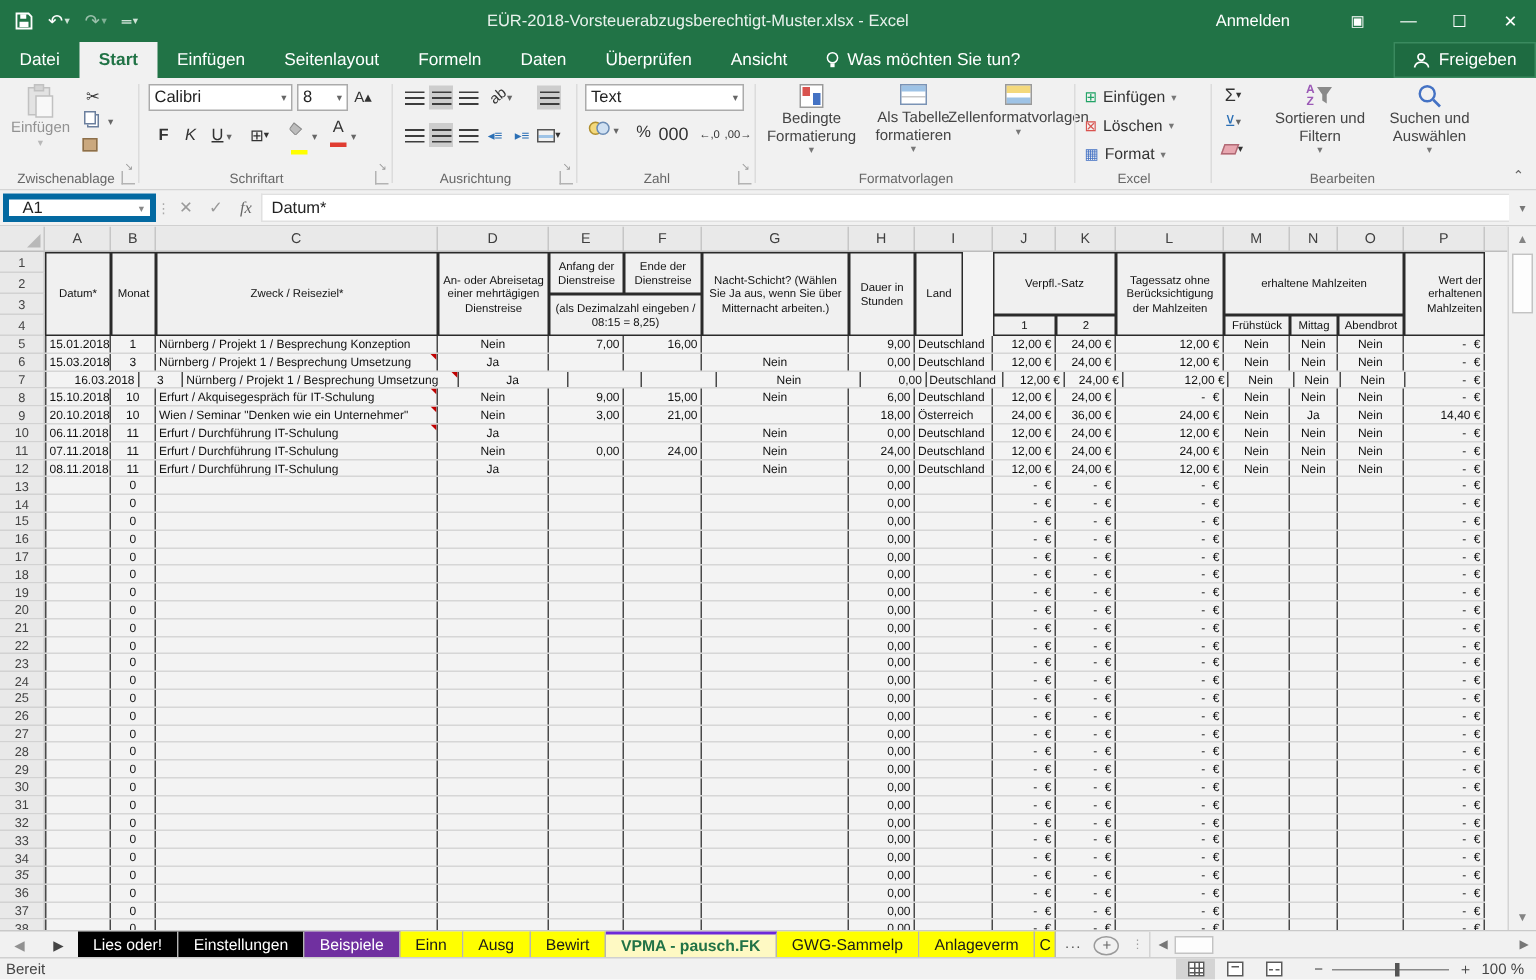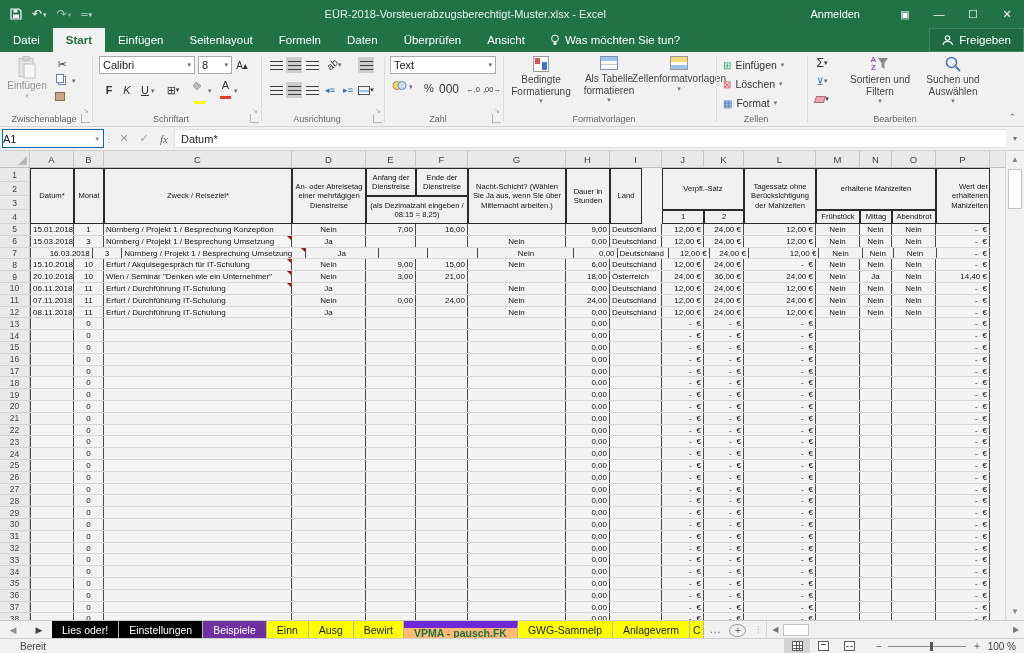--- a/index.html
+++ b/index.html
@@ -38,21 +38,21 @@
   .combo .car { font-size:7px; color:#666; }
   .sbtn { display:inline-flex; align-items:center; justify-content:center; height:16px; min-width:16px; font-size:11px; color:#333; }
   .sbtn.sel { background:#cdcdcd; }
   .lines { width:13px; height:9px; background:repeating-linear-gradient(to bottom,#3d3d3d 0 1.3px,transparent 1.3px 3.9px); }
   .ubar { display:inline-block; width:11px; height:3px; margin-top:-1px; }
   .rowbtn { display:flex; align-items:center; gap:4px; font-size:10.5px; color:#333; height:18px; }
   .collapse-caret { position:absolute; right:8px; bottom:4px; font-size:9px; color:#666; }
 
   
   #fbar { position:absolute; top:127px; left:0; width:1024px; height:24px; background:#f1f1f1; border-bottom:1px solid #d0d0d0; display:flex; align-items:center; }
-  #namebox { width:102px; height:19px; background:#fff; border:1px solid #0369a1; margin-left:2px; display:flex; align-items:center; font-size:11px; color:#222; padding-left:0; }
+  #namebox { width:102px; height:19px; background:#fff; border:4px solid #0369a1; margin-left:2px; display:flex; align-items:center; font-size:11px; color:#222; padding-left:9px; }
   #namebox .car { margin-left:auto; font-size:7px; color:#888; padding-right:4px; }
   .fb-dots { width:10px; text-align:center; color:#aaa; font-size:9px; }
   .fb-btn { width:20px; text-align:center; color:#9a9a9a; font-size:11px; }
   .fb-fx { font-style:italic; font-family:"Liberation Serif", serif; color:#666; }
   #fb-input { flex:1; height:19px; background:#fff; border:1px solid #e0e0e0; border-right:none; font-size:11px; color:#222; display:flex; align-items:center; padding-left:6px; }
   #fb-caret { width:18px; text-align:center; color:#777; font-size:8px; }
 
   
   #grid { position:absolute; top:151px; left:0; width:1024px; height:469px; background:#f3f3f3; overflow:hidden; }
   #colheads { position:absolute; top:0; left:0; height:17px; display:flex; }
@@ -79,33 +79,33 @@
   #vthumb { margin:1px 2px; height:40px; background:#fdfdfd; border:1px solid #c3c3c3; }
   #vscroll .varrow.bottom { position:absolute; bottom:0; left:0; right:0; }
 
   
   #sheettabs { position:absolute; top:620px; left:0; width:1024px; height:18px; background:#f1f1f1; border-top:1px solid #c9c9c9; display:flex; align-items:stretch; }
   .tnav { width:26px; display:flex; align-items:center; justify-content:center; font-size:9px; color:#444; }
   .stab { display:flex; align-items:center; padding:0 10px; font-size:10.5px; border-right:1px solid #b5b5b5; white-space:nowrap; }
   .stab.black { background:#000; color:#fff; }
   .stab.purple { background:#7030a0; color:#fff; }
   .stab.yellow { background:#ffff00; color:#1a1a1a; }
-  .stab.active { background:#fdba74; color:#217346; font-weight:bold; border-top:7px solid #6d28d9; }
+  .stab.active { background:#fef9c3; color:#217346; font-weight:bold; border-top:2px solid #6d28d9; }
   .stab.cut { padding:0 3px; max-width:14px; overflow:hidden; }
   .overflow-dots { display:flex; align-items:center; padding:0 6px; color:#555; font-size:10px; letter-spacing:1px; }
   .addsheet { width:17px; height:13px; margin:2px 4px 0 2px; border:1px solid #9a9a9a; border-radius:50%; color:#666; font-size:10px; display:flex; align-items:center; justify-content:center; align-self:center; }
   .vdots { color:#a0a0a0; font-size:8px; display:flex; align-items:center; padding:0 4px; }
   #hscroll { flex:1; display:flex; align-items:center; background:#f1f1f1; border-left:1px solid #d4d4d4; }
   .harrow { width:16px; text-align:center; font-size:8px; color:#777; }
   #hthumb { width:26px; height:12px; background:#fdfdfd; border:1px solid #c3c3c3; }
   #hscroll .track { flex:1; }
 
   
   #statusbar { position:absolute; top:638px; left:0; width:1024px; height:15px; background:#f1f1f1; border-top:1px solid #d0d0d0; display:flex; align-items:center; font-size:10px; color:#444; }
-  #status-ready { padding-left:20px; }
+  #status-ready { padding-left:4px; }
   .viewbtn { width:26px; height:100%; display:flex; align-items:center; justify-content:center; }
   .viewbtn.sel { background:#d4d4d4; }
   .vicon { width:11px; height:10px; border:1px solid #5a5a5a; position:relative; background:#fff; }
   .vicon.grid { background:
     linear-gradient(#5a5a5a,#5a5a5a) 0 3.2px/100% 1px no-repeat,
     linear-gradient(#5a5a5a,#5a5a5a) 0 6.4px/100% 1px no-repeat,
     linear-gradient(#5a5a5a,#5a5a5a) 3.2px 0/1px 100% no-repeat,
     linear-gradient(#5a5a5a,#5a5a5a) 6.4px 0/1px 100% no-repeat, #fff; }
   .vicon.page:after { content:""; position:absolute; left:2px; right:2px; top:2px; height:1px; background:#5a5a5a; }
   .vicon.brk:after { content:""; position:absolute; left:1px; right:1px; top:4px; border-top:1px dashed #5a5a5a; }
@@ -313,21 +313,21 @@
       <div class="rowbtn" style="position:absolute; left:6px; top:23px;">
         <span style="color:#d9534f; font-size:10px;">⊠</span>
           <span>Löschen</span>
           <span class="car" style="font-size:7px; color:#777;">▾</span>
       </div>
       <div class="rowbtn" style="position:absolute; left:6px; top:42px;">
         <span style="color:#4472c4; font-size:10px;">▦</span>
           <span>Format</span>
           <span class="car" style="font-size:7px; color:#777;">▾</span>
       </div>
-      <div class="glabel">Zellen</div>
+      <div class="glabel">Excel</div>
     </div>
     <div class="gsep" style="left:807px;"></div>
 
     <div class="rgroup" style="left:808px; width:186px;">
       <span class="sbtn" style="position:absolute; left:6px; top:3px; font-size:12px;">Σ<span class="car" style="font-size:7px;">▾</span></span>
       <span class="sbtn" style="position:absolute; left:6px; top:21px; color:#2b6fb5; font-size:10px;">⊻<span class="car" style="font-size:7px; color:#666;">▾</span></span>
       <span class="sbtn" style="position:absolute; left:6px; top:39px;">
           <span style="width:10px; height:7px; background:#e8a7b0; border:1px solid #b06a75; display:inline-block; transform:skewX(-20deg);"></span>
           <span class="car" style="font-size:7px;">▾</span>
         </span>

